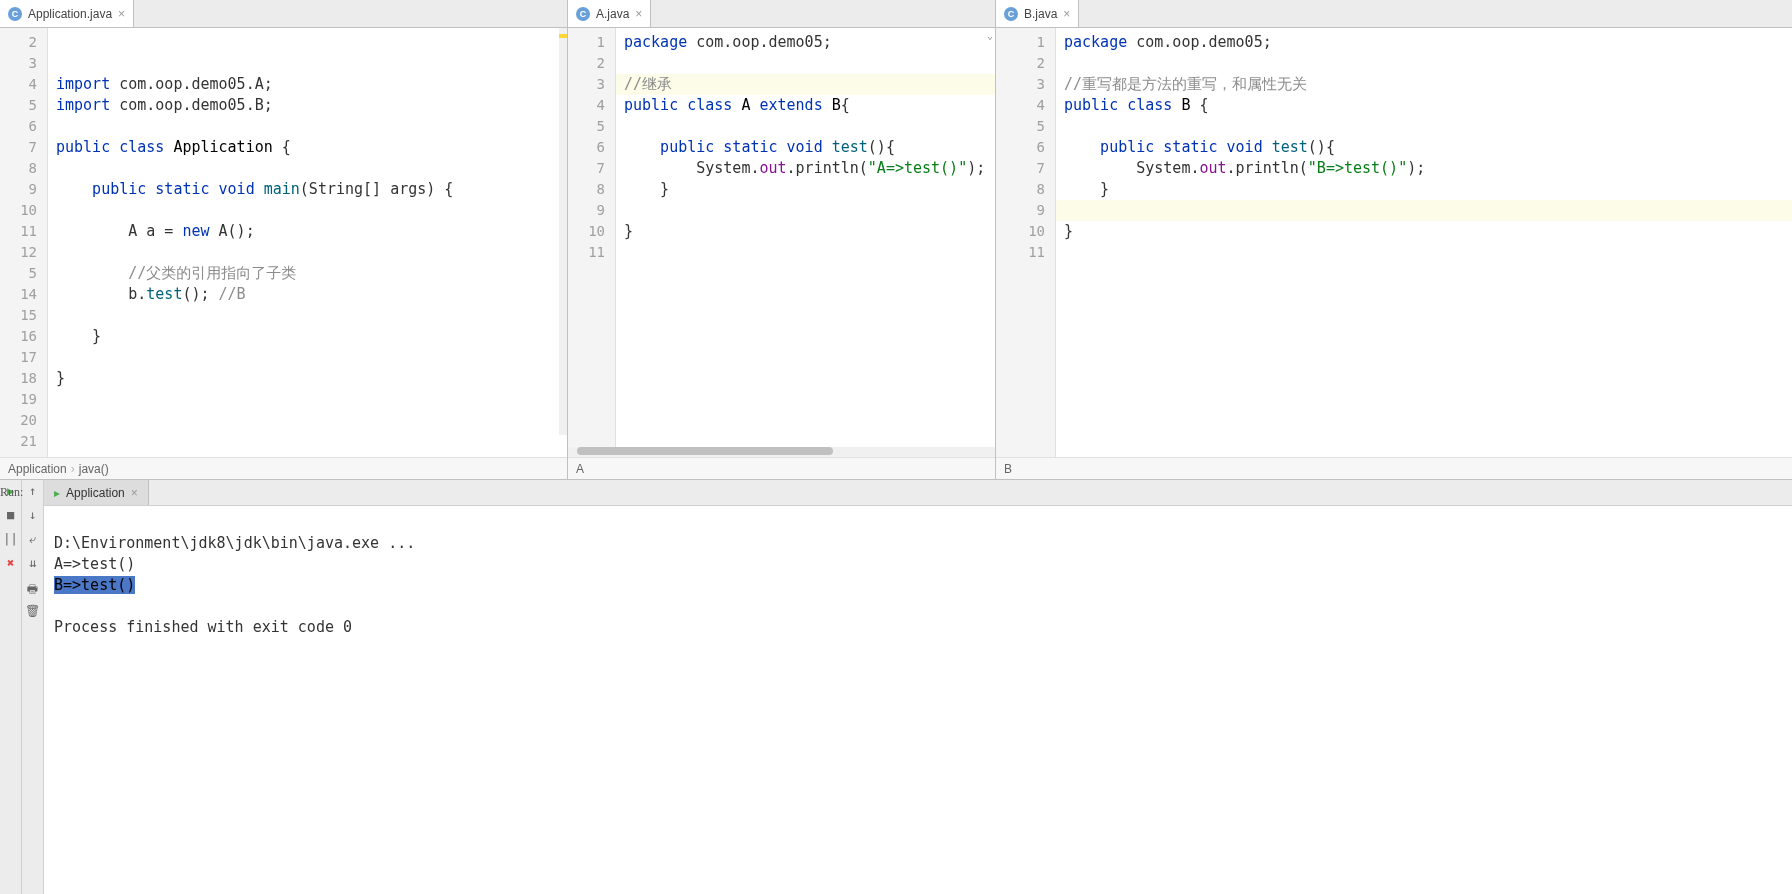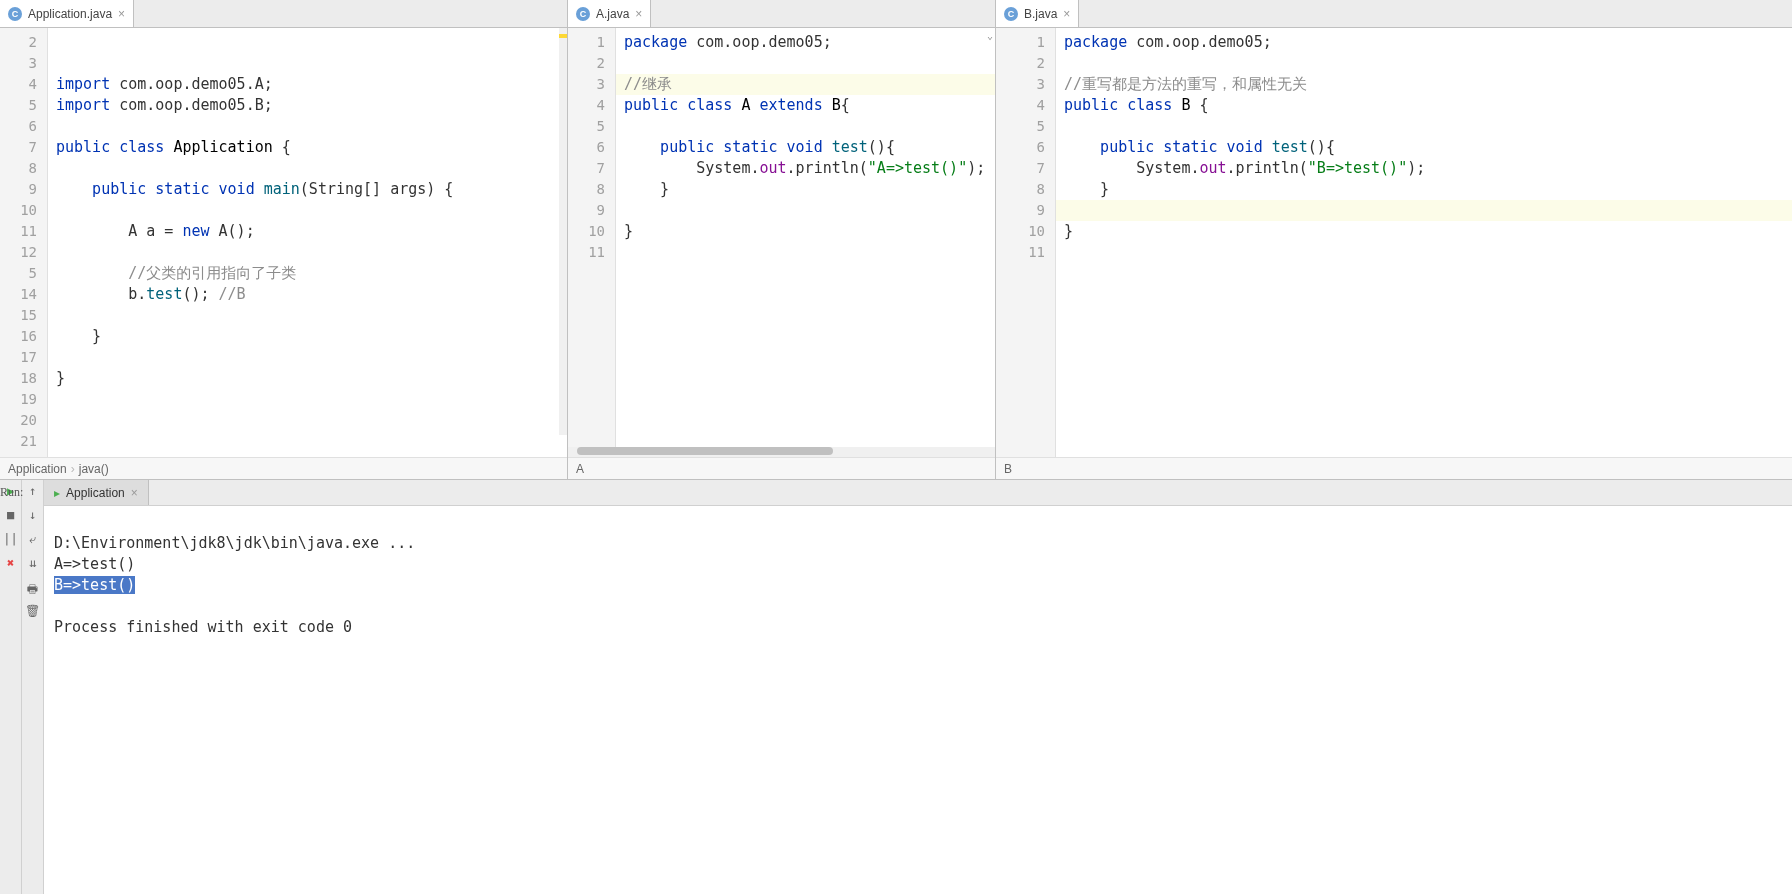--- a/index.html
+++ b/index.html
@@ -31,21 +31,21 @@
   .bread .sep { color: #bbb; }
   .run-panel { display: flex; height: 414px; }
   .run-tabs { display: flex; align-items: center; height: 26px; background: #ececec; border-bottom: 1px solid #d0d0d0; }
   .run-tab { display: flex; align-items: center; gap: 6px; padding: 0 10px; height: 100%; background: #ddd; font-family: Arial, sans-serif; font-size: 12px; color: #333; border-right: 1px solid #c0c0c0; }
   .run-toolbar-col { width: 22px; background: #ececec; border-right: 1px solid #d0d0d0; padding-top: 4px; display: flex; flex-direction: column; align-items: center; gap: 8px; }
   .tool-btn { width: 16px; height: 16px; font-size: 12px; color: #666; text-align: center; cursor: pointer; }
   .play-green { color: #4caf50; }
   .stop-red { color: #e64545; }
   .run-body-wrap { flex: 1; display: flex; flex-direction: column; }
   .console { flex: 1; padding: 6px 10px; font-size: 15px; line-height: 21px; white-space: pre; }
-  .console .sel { background: #4a78c7; color: #ffffff; }
+  .console .sel { background: #4a78c7; color: #000000; }
   .warn-stripe { width: 8px; position: absolute; right: 0; top: 0; bottom: 22px; background: #f0f0f0; }
   .warn-mark { width: 8px; height: 4px; background: #fdd835; position: absolute; right: 0; }
   .scroll-arrow { position: absolute; right: 2px; top: 2px; font-size: 10px; color: #888; }
   .hscroll { height: 10px; background: #f0f0f0; }
   .hscroll-thumb { height: 8px; background: #c0c0c0; width: 60%; margin-left: 2%; border-radius: 4px; }
 </style>
 </head>
 <body>
 
 <div class="top">

